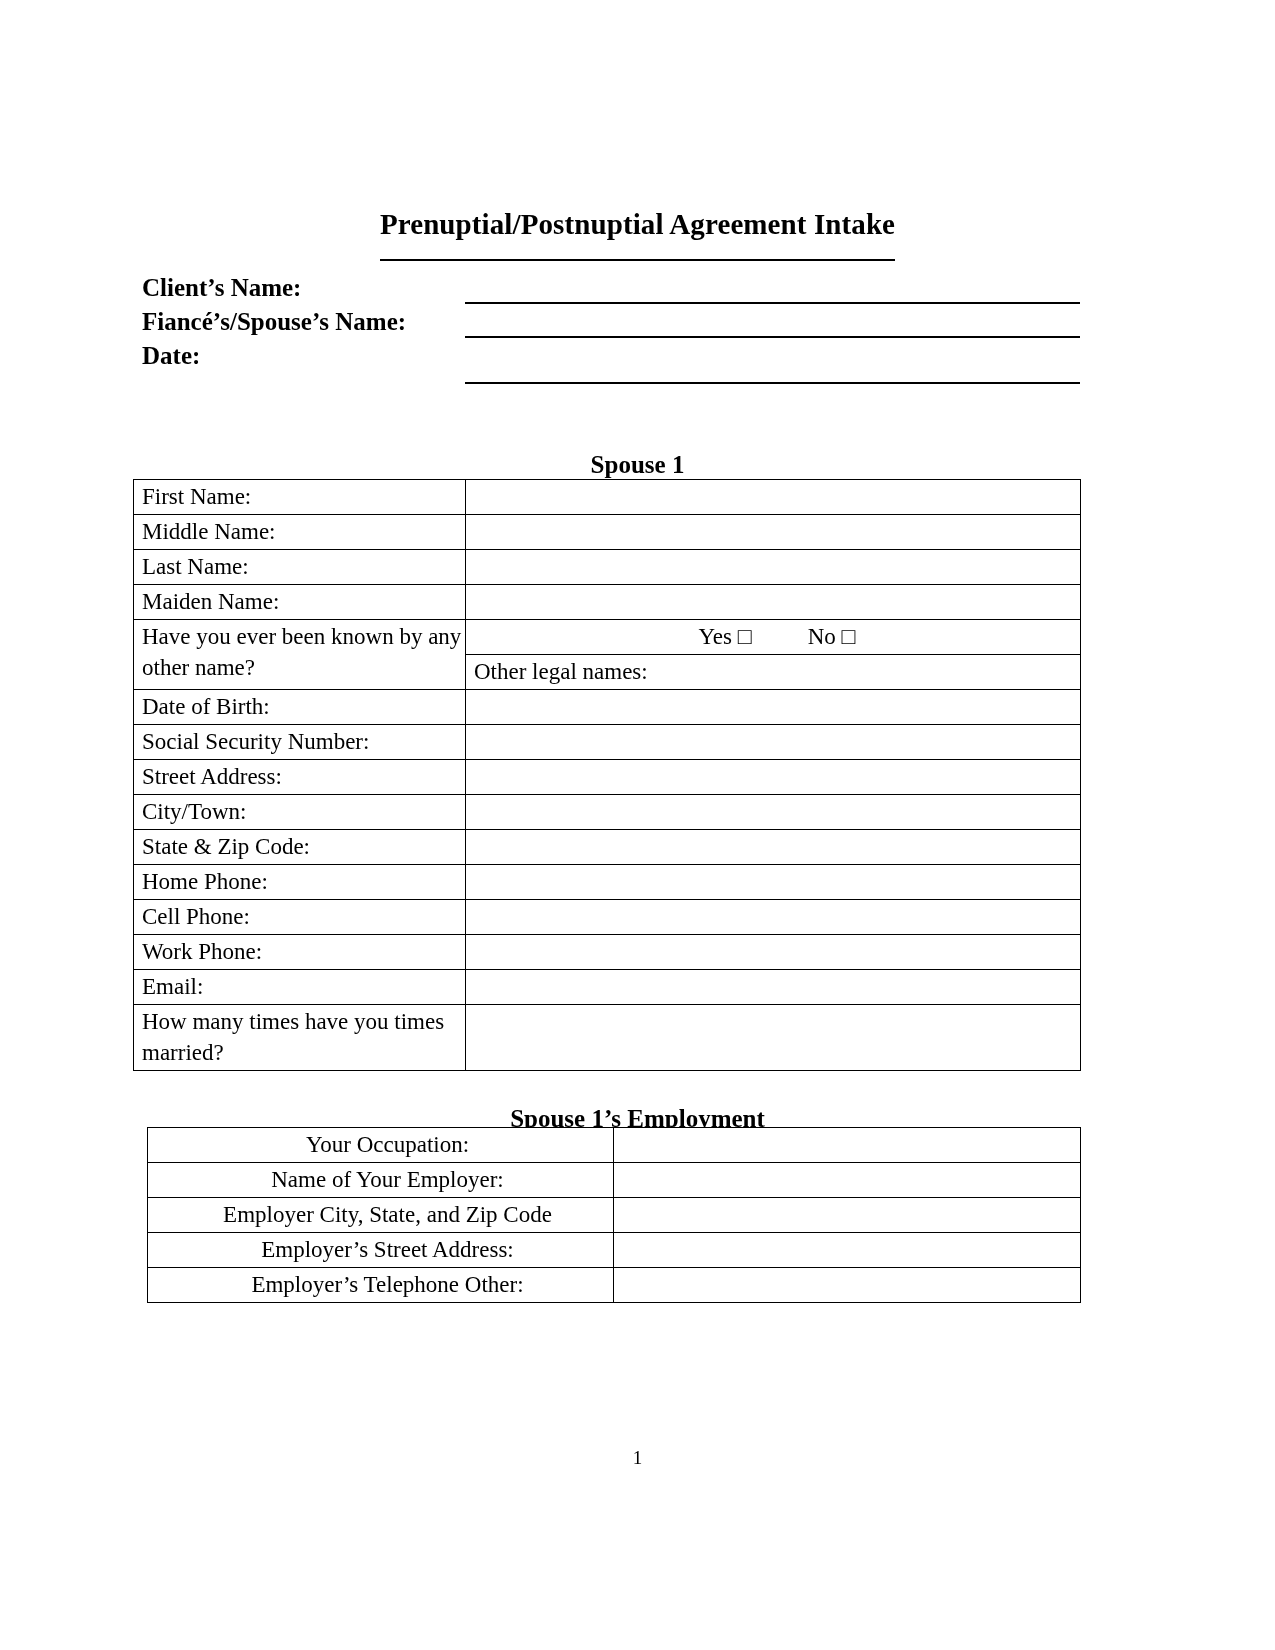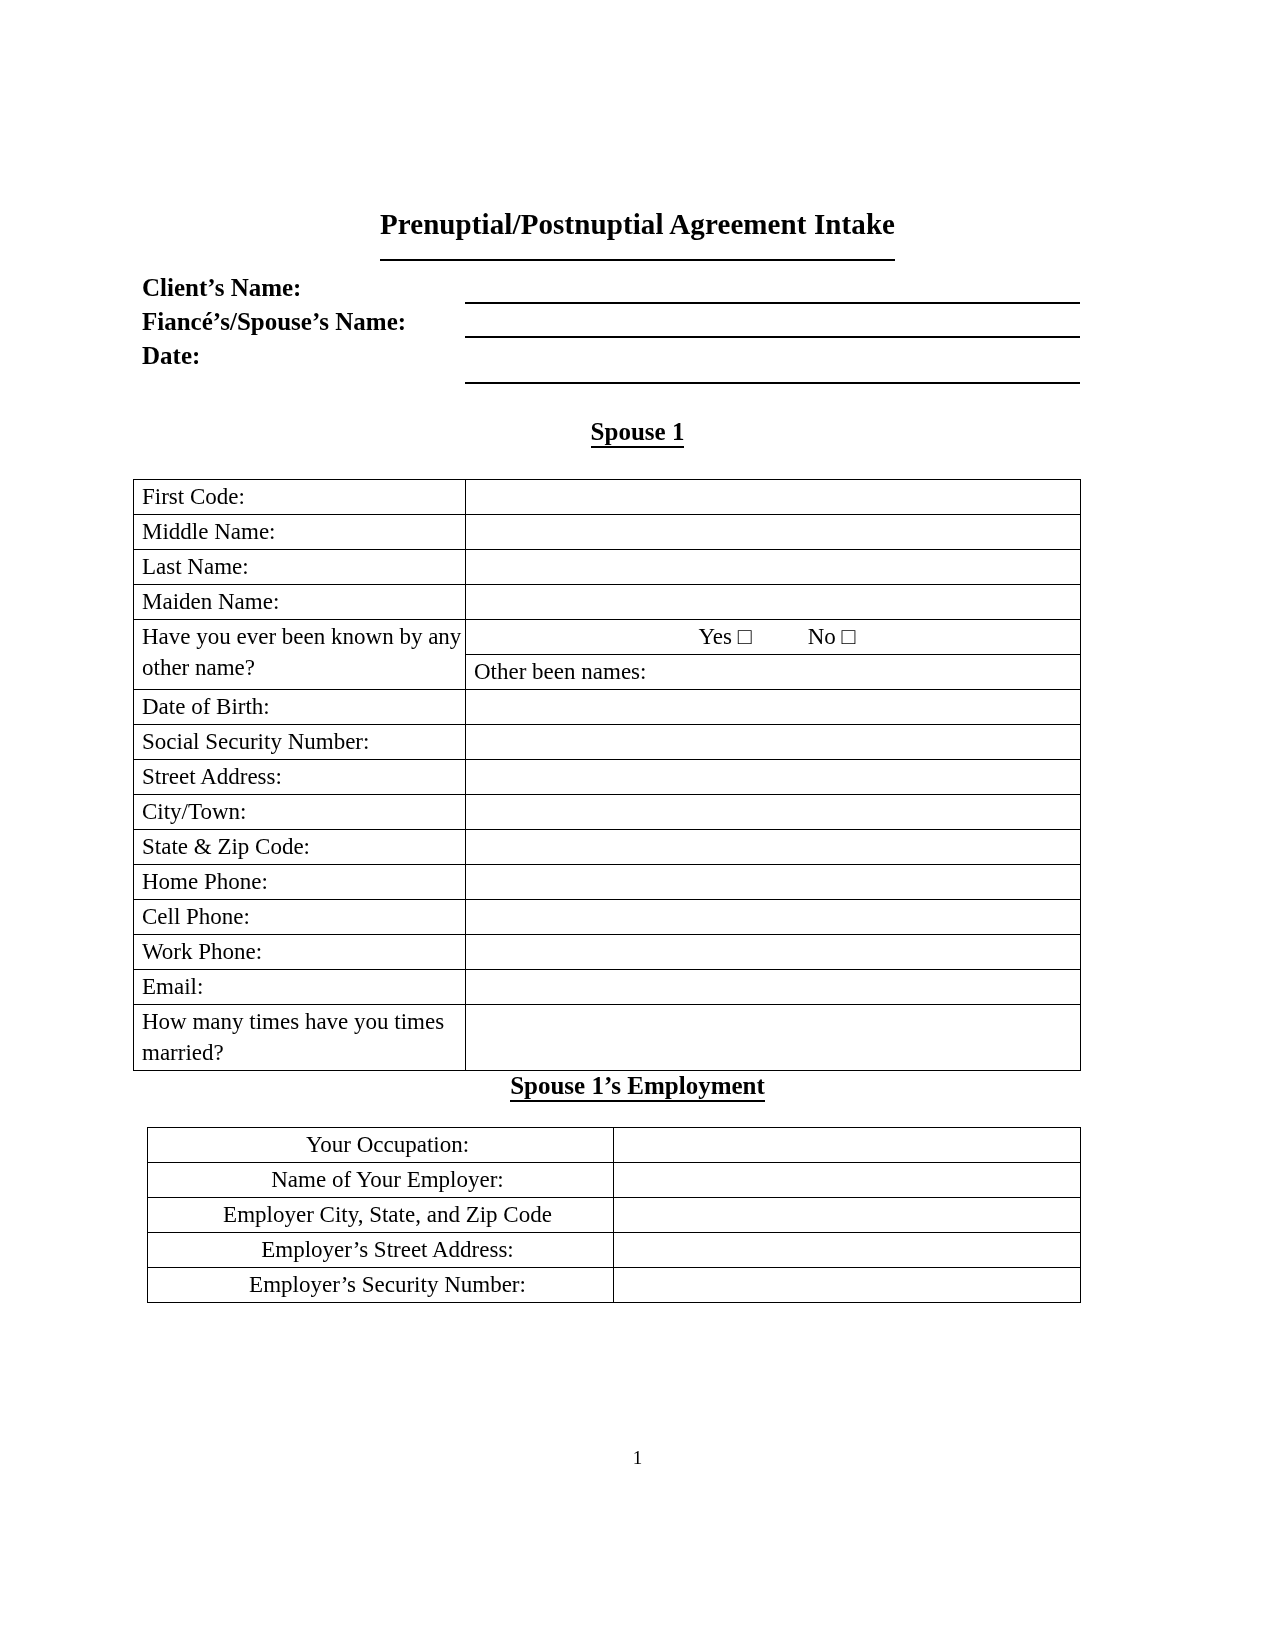--- a/index.html
+++ b/index.html
@@ -71,20 +71,21 @@
   .rule-3 { top: 110px; }
 
   
   .section-heading {
     position: absolute;
     width: 1275px;
     left: 0;
     text-align: center;
     font-size: 25px;
     font-weight: bold;
+    margin-top: 33px;
   }
   .section-heading span {
     border-bottom: 2.5px solid #000;
     padding-bottom: 1px;
   }
   #heading-spouse1 { top: 418px; }
   #heading-employment { top: 1072px; }
 
   
   table.form-table {
@@ -165,21 +166,21 @@
     <span>Spouse 1</span>
   </div>
 
   <table class="form-table" id="spouse1-table">
     <colgroup>
         <col class="lbl">
         <col class="val">
       </colgroup>
     <tbody>
       <tr>
-        <td>First Code:</td>
+        <td>First Name:</td>
         <td class="value-cell"></td>
       </tr>
       <tr>
         <td>Middle Name:</td>
         <td class="value-cell"></td>
       </tr>
       <tr>
         <td>Last Name:</td>
         <td class="value-cell"></td>
       </tr>
@@ -187,21 +188,21 @@
         <td>Maiden Name:</td>
         <td class="value-cell"></td>
       </tr>
       <tr>
         <td rowspan="2" class="two-line">Have you ever been  known by any other name?</td>
         <td class="center-cell">
           <span>Yes □</span><span class="yes-no-gap"></span><span>No □</span>
         </td>
       </tr>
       <tr>
-        <td class="value-cell">Other been names:</td>
+        <td class="value-cell">Other legal names:</td>
       </tr>
       <tr>
         <td>Date of Birth:</td>
         <td class="value-cell"></td>
       </tr>
       <tr>
         <td>Social Security Number:</td>
         <td class="value-cell"></td>
       </tr>
       <tr>
@@ -259,21 +260,21 @@
       </tr>
       <tr>
         <td>Employer City, State, and Zip Code</td>
         <td class="value-cell"></td>
       </tr>
       <tr>
         <td>Employer’s Street Address:</td>
         <td class="value-cell"></td>
       </tr>
       <tr>
-        <td>Employer’s Security Number:</td>
+        <td>Employer’s Telephone Other:</td>
         <td class="value-cell"></td>
       </tr>
     </tbody>
   </table>
 
   <div class="page-number">1</div>
 
 </div>
 
 </body></html>

